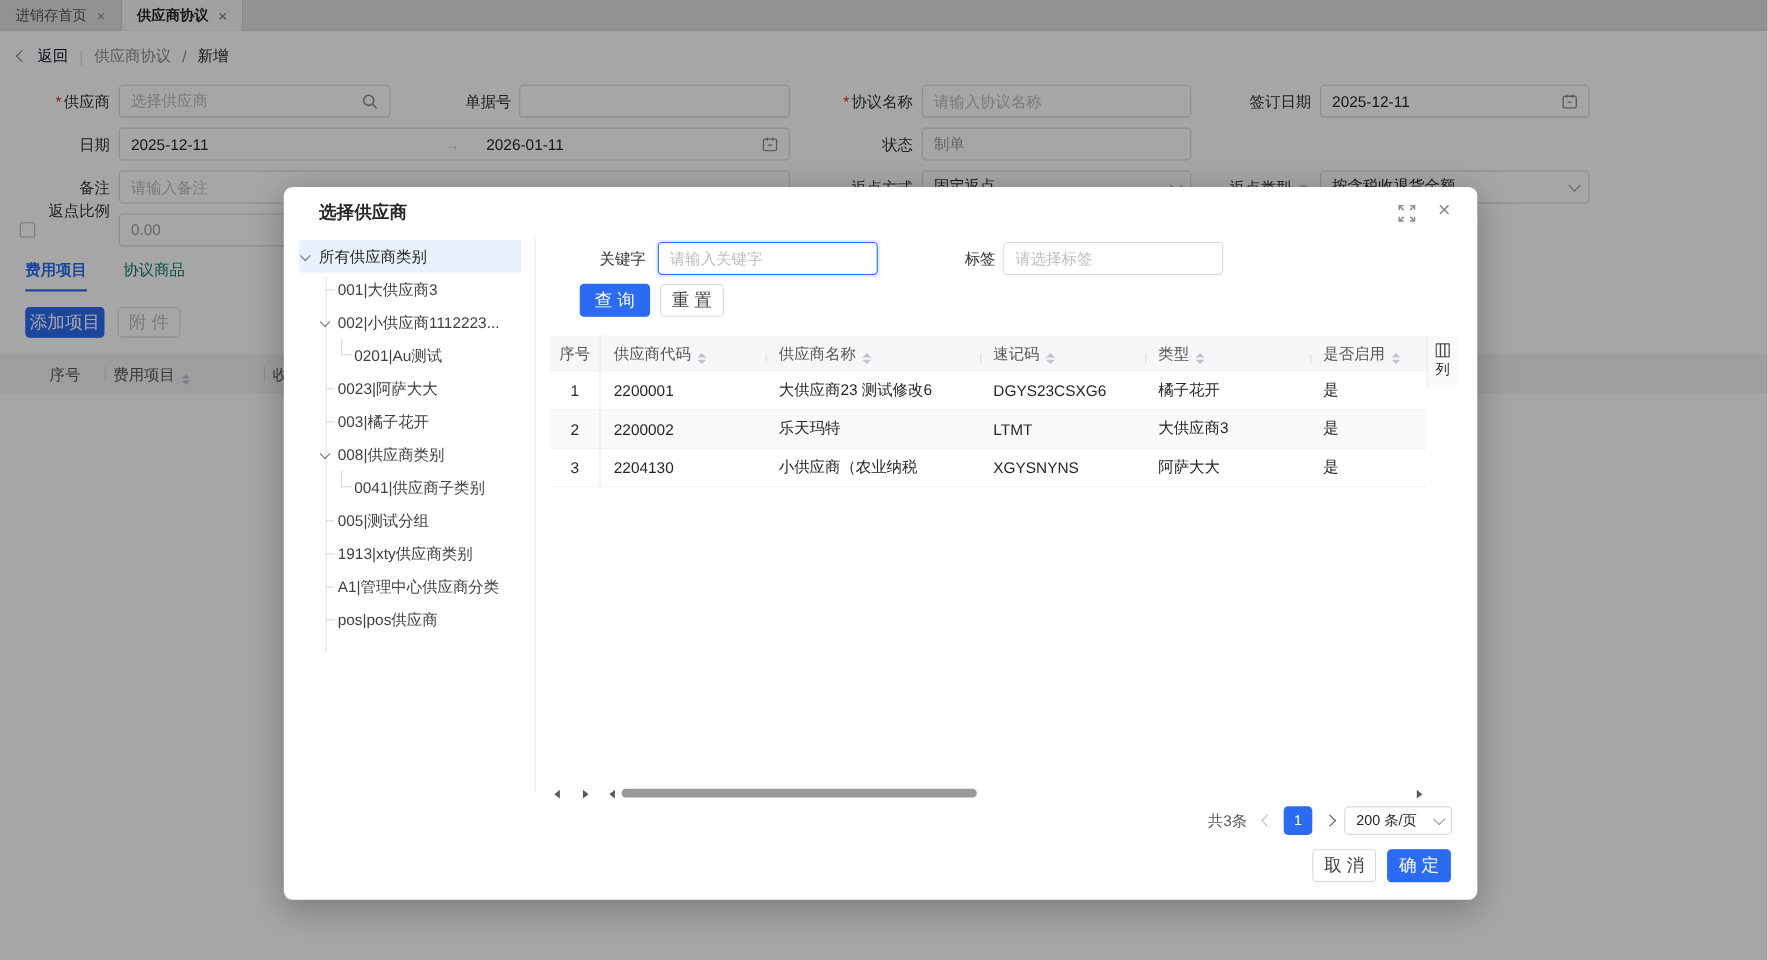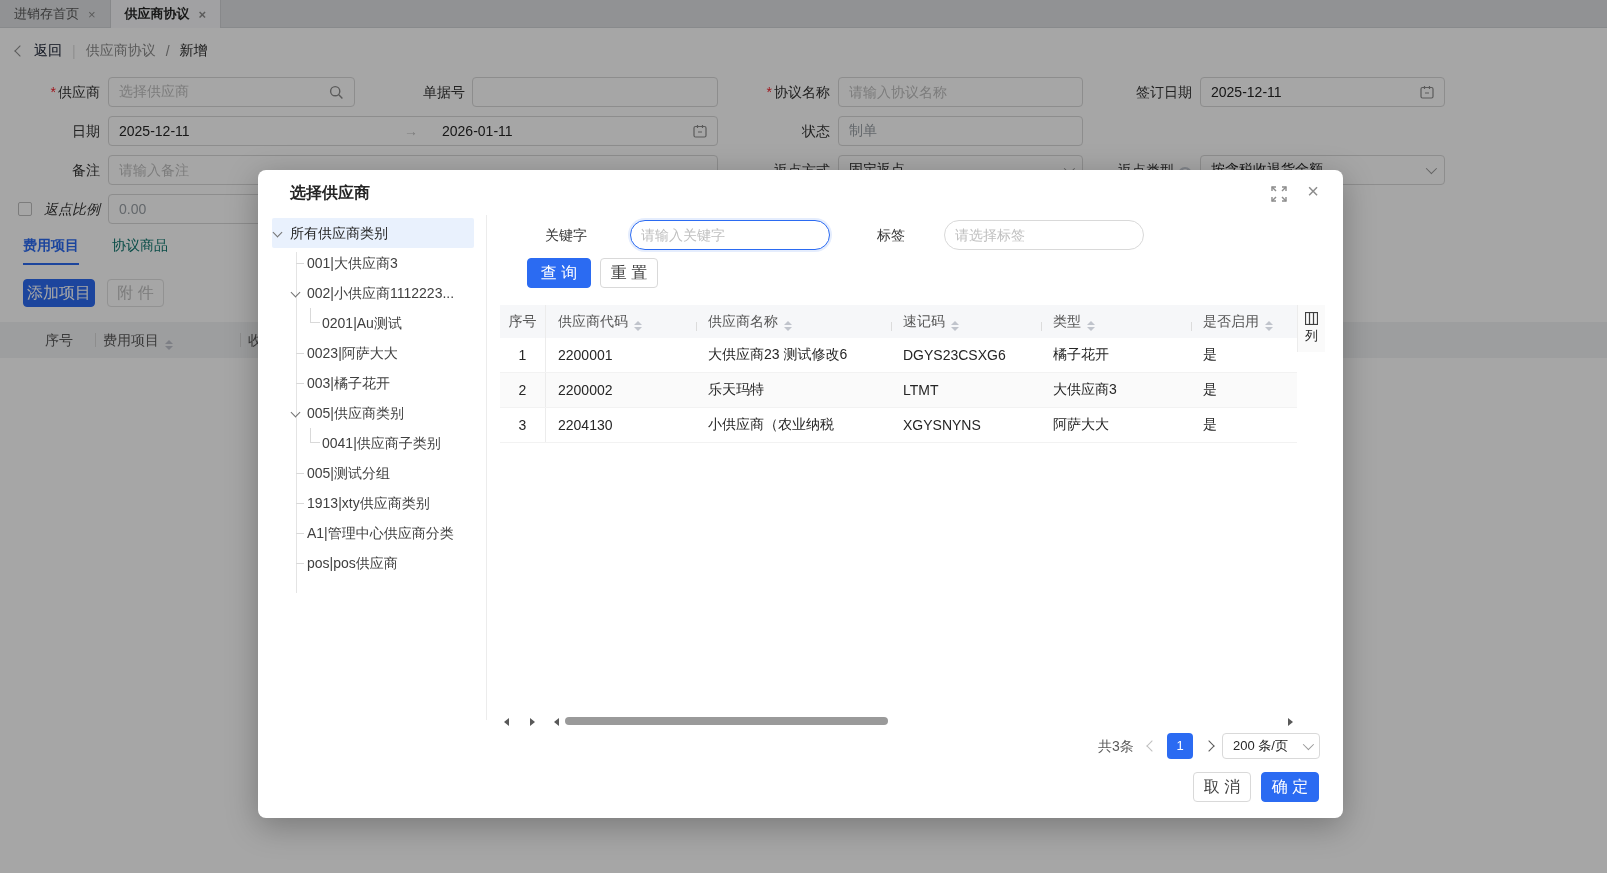--- a/index.html
+++ b/index.html
@@ -66,21 +66,21 @@
   .d0 { padding-left:18px; }
   .d1 { padding-left:35px; }
   .d2 { padding-left:50px; }
   .tchev { position:absolute; left:2px; top:11px; width:7px; height:7px; border-right:1.5px solid #737373; border-bottom:1.5px solid #737373; transform:rotate(45deg); }
   .d1 .tchev { left:20px; }
   .tick { position:absolute; left:24px; top:15px; width:8px; height:1px; background:#d9d9d9; }
   .elbow { position:absolute; left:38px; top:-1px; width:10px; height:16px; border-left:1px solid #d9d9d9; border-bottom:1px solid #d9d9d9; }
   .guide { position:absolute; left:24px; top:34px; width:1px; height:341px; background:#e4e4e4; }
 
   .flt-label { position:absolute; top:50px; height:30px; line-height:30px; color:#333; }
-  .flt-input { position:absolute; top:50px; width:200px; height:30px; border:1px solid #d9d9d9; border-radius:15px; padding:0 10px; font-size:14px; font-family:"Liberation Sans",sans-serif; outline:none;margin-left:32px; }
+  .flt-input { position:absolute; top:50px; width:200px; height:30px; border:1px solid #d9d9d9; border-radius:4px; padding:0 10px; font-size:14px; font-family:"Liberation Sans",sans-serif; outline:none; }
   .flt-input::placeholder { color:#bfbfbf; }
   .focused { border:1px solid #2b6bf2 !important; box-shadow:0 0 0 2px rgba(43,107,242,0.12); }
 
   .m-search { position:absolute; left:269px; top:88px; width:64px; height:30px; }
   .m-reset  { position:absolute; left:342px; top:88px; width:58px; height:30px; }
 
   .mtable { position:absolute; left:242px; top:135px; width:797px; }
   .mthead { display:flex; height:33px; background:#f6f7f9; align-items:center; color:#555; }
   .mth, .mtd { padding:0 12px; position:relative; white-space:nowrap; overflow:hidden; }
   .c0 { width:46px; text-align:center; padding:0; border-right:1px solid #ececec; height:100%; line-height:33px; }
@@ -193,21 +193,21 @@
     <span>返点类型</span><span class="help">?</span>
   </div>
   <div class="f-box" style="left:1200px;top:155px;width:245px;cursor:pointer;">
     <span>按含税收退货金额</span>
     <span class="icon-right">
         <span class="chev-d"></span>
       </span>
   </div>
 
   <span class="checkbox" style="left:18px;top:202px;"></span>
-  <div class="f-label" style="left:36px;top:194px;width:64px;font-style:italic;">返点比例</div>
+  <div class="f-label" style="left:36px;top:176px;width:64px;">返点比例</div>
   <div class="f-box" style="left:108px;top:194px;width:247px;">
     <span class="val-grey">0.00</span>
   </div>
 
   <div class="ctabs">
     <div class="ctab active">费用项目</div>
     <div class="ctab">协议商品</div>
   </div>
 
   <div class="btn btn-primary" style="position:absolute;left:23px;top:279px;width:72px;height:28px;">添加项目</div>
@@ -247,21 +247,21 @@
   <div class="m-divider"></div>
 
   <div class="tree">
     <div class="guide"></div>
     <div class="tnode d0 sel"><span class="tchev"></span><span>所有供应商类别</span></div>
     <div class="tnode d1"><span class="tick"></span><span>001|大供应商3</span></div>
     <div class="tnode d1"><span class="tchev"></span><span>002|小供应商1112223...</span></div>
     <div class="tnode d2"><span class="elbow"></span><span>0201|Au测试</span></div>
     <div class="tnode d1"><span class="tick"></span><span>0023|阿萨大大</span></div>
     <div class="tnode d1"><span class="tick"></span><span>003|橘子花开</span></div>
-    <div class="tnode d1"><span class="tchev"></span><span>005|供应商类别</span></div>
+    <div class="tnode d1"><span class="tchev"></span><span>008|供应商类别</span></div>
     <div class="tnode d2"><span class="elbow"></span><span>0041|供应商子类别</span></div>
     <div class="tnode d1"><span class="tick"></span><span>005|测试分组</span></div>
     <div class="tnode d1"><span class="tick"></span><span>1913|xty供应商类别</span></div>
     <div class="tnode d1"><span class="tick"></span><span>A1|管理中心供应商分类</span></div>
     <div class="tnode d1"><span class="tick"></span><span>pos|pos供应商</span></div>
   </div>
 
   <div class="flt-label" style="left:287px;">关键字</div>
   <input class="flt-input focused" style="left: 340px;" placeholder="请输入关键字">
   <div class="flt-label" style="left:619px;">标签</div>

